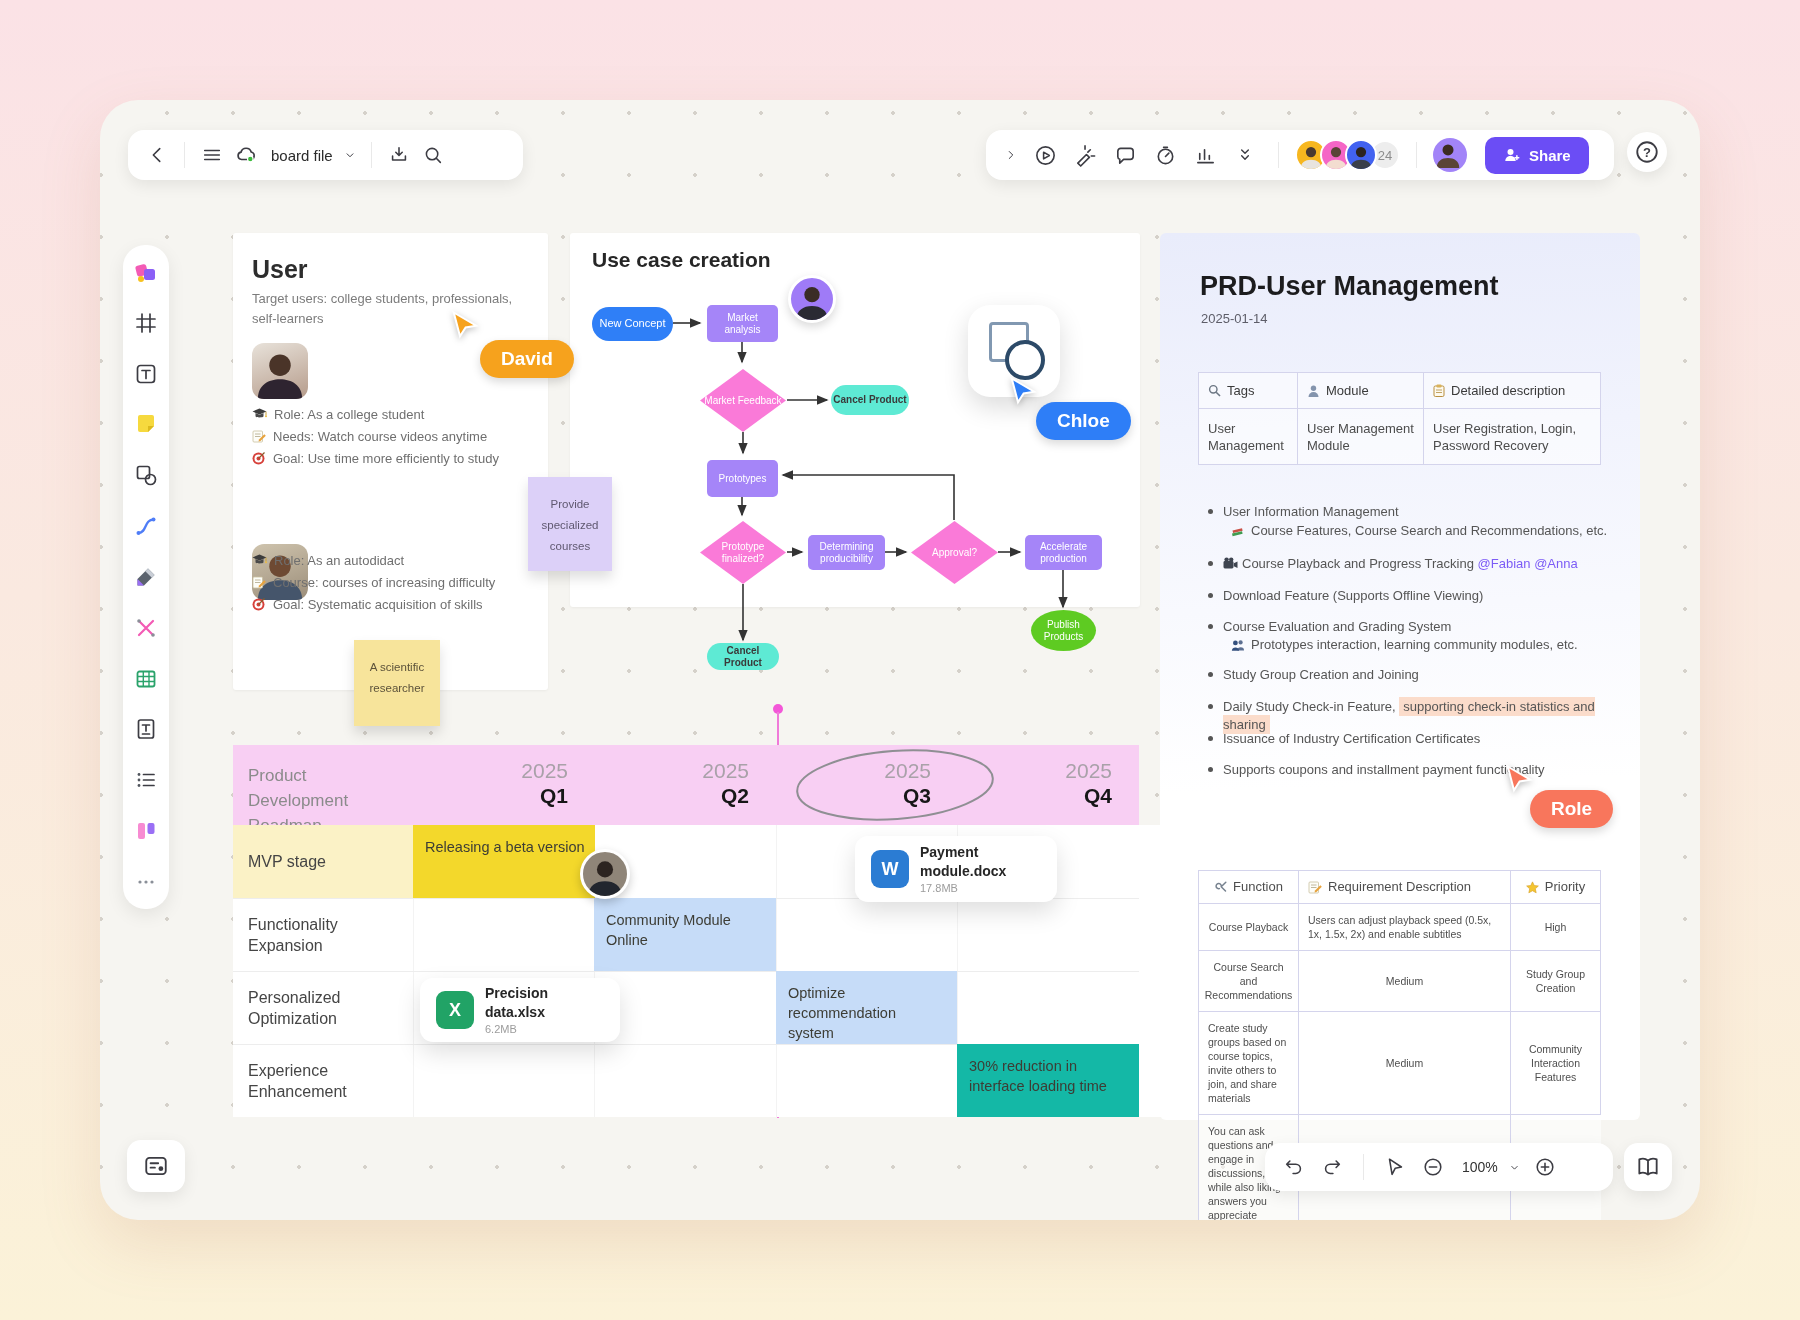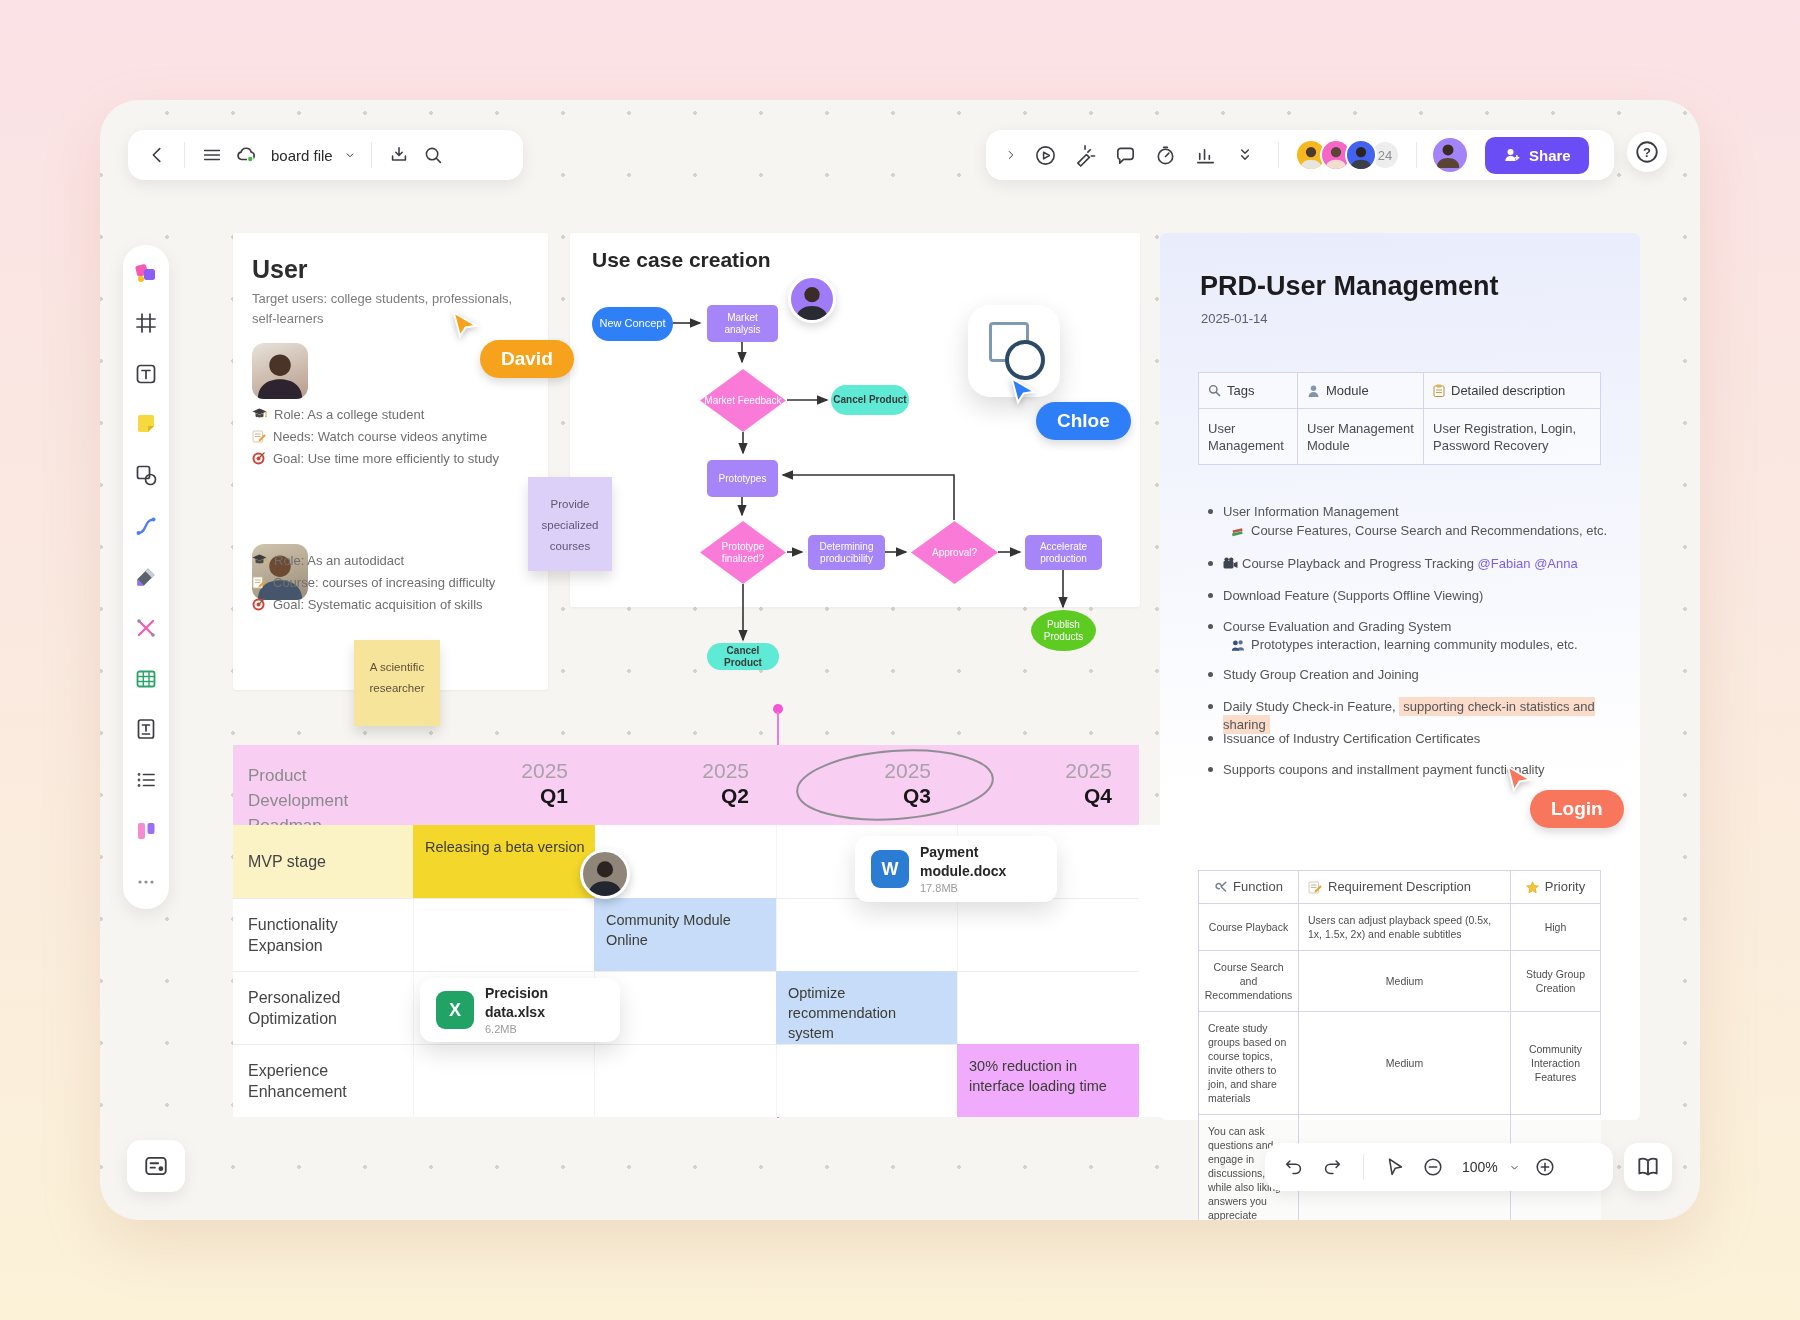--- a/index.html
+++ b/index.html
@@ -250,21 +250,21 @@
       <div class="rm-colline" style="left:361px;"></div>
       <div class="rm-colline" style="left:543px;"></div>
       <div class="rm-colline" style="left:724px;"></div>
       <div class="rm-rowline" style="top:73px;"></div>
       <div class="rm-rowline" style="top:146px;"></div>
       <div class="rm-rowline" style="top:219px;"></div>
       <div class="abs" style="left:0;top:0;width:180px;height:73px;background:#fbf2c6;"></div>
       <div class="rm-cell" style="left:180px;top:0;width:182px;background:#f3d82b;white-space:nowrap;overflow:hidden;">Releasing a beta version</div>
       <div class="rm-cell" style="left:361px;top:73px;width:182px;background:#c6dcf8;">Community Module Online</div>
       <div class="rm-cell" style="left:543px;top:146px;width:181px;background:#c6dcf8;">Optimize recommendation system</div>
-      <div class="rm-cell" style="left:724px;top:219px;width:182px;background:#f0abfc;">30% reduction in interface loading time</div>
+      <div class="rm-cell" style="left:724px;top:219px;width:182px;background:#14b8a6;">30% reduction in interface loading time</div>
       <div class="rm-label" style="top:0;">MVP stage</div>
       <div class="rm-label" style="top:73px;width:140px;">Functionality Expansion</div>
       <div class="rm-label" style="top:146px;width:140px;">Personalized Optimization</div>
       <div class="rm-label" style="top:219px;width:140px;">Experience Enhancement</div>
     </div>
   </div>
 
   <div class="abs av" style="left:480px;top:749px;width:50px;height:50px;background:#8f8578;border:3px solid #fff;box-shadow:0 4px 10px rgba(0,0,0,.2);">
     <svg width="44" height="44" viewBox="0 0 24 24">
         <circle cx="12" cy="9.5" r="4.4" fill="#2c2420"></circle>
@@ -416,21 +416,21 @@
   <div class="tag" style="left:380px;top:240px;background:#f6a21d;">David</div>
 
   <svg class="cursor" style="left:908px;top:276px;" width="30" height="30" viewBox="0 0 24 24">
       <path d="M3 2 L21 12.5 L12.5 14 L8 21 Z" fill="#2e7ef7" stroke="#fff" stroke-width="1.6"></path>
     </svg>
   <div class="tag" style="left:936px;top:302px;background:#2e7ef7;">Chloe</div>
 
   <svg class="cursor" style="left:1404px;top:664px;" width="30" height="30" viewBox="0 0 24 24">
       <path d="M3 2 L21 12.5 L12.5 14 L8 21 Z" fill="#f8765c" stroke="#fff" stroke-width="1.6"></path>
     </svg>
-  <div class="tag" style="left:1430px;top:690px;background:#f8765c;">Login</div>
+  <div class="tag" style="left:1430px;top:690px;background:#f8765c;">Role</div>
 
   <div class="bar" style="left:28px;top:30px;width:395px;height:50px;padding:0 12px;">
     <div class="ibtn">
         <svg width="22" height="22" viewBox="0 0 24 24">
           <path class="stk" stroke-width="2" d="M15 5 L8 12 L15 19"></path>
         </svg>
       </div>
     <div class="divider"></div>
     <div class="ibtn">
         <svg width="22" height="22" viewBox="0 0 24 24">

